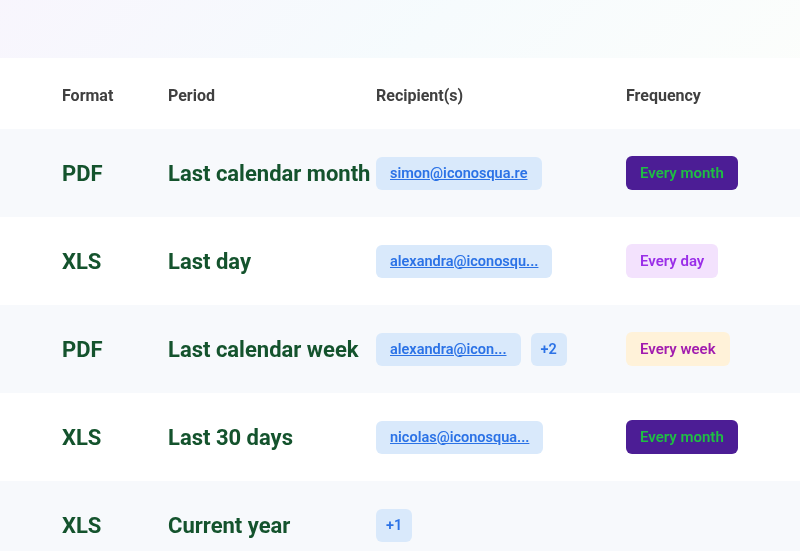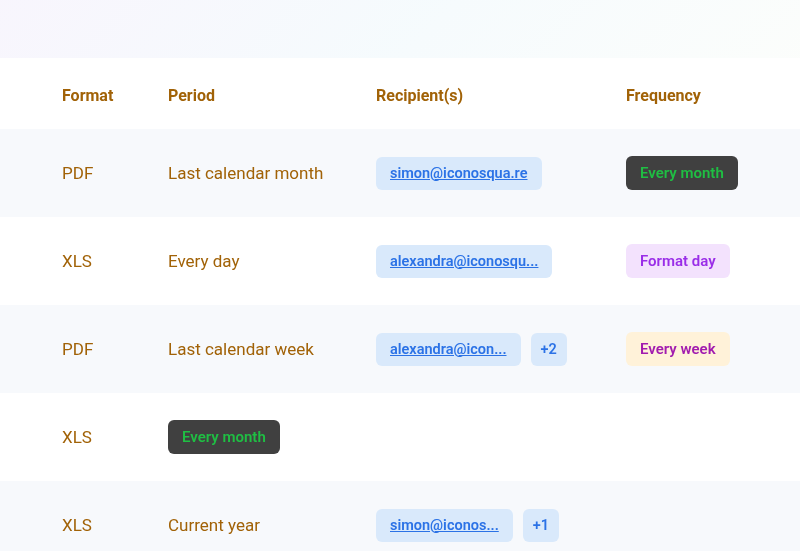--- a/index.html
+++ b/index.html
@@ -33,26 +33,26 @@
     .table-row:nth-child(odd) {
       background: #fff;
     }
     .col-format { width: 106px; padding-left: 62px; box-sizing: content-box; }
     .col-period { width: 208px; }
     .col-recipients { width: 250px; }
     .col-frequency { width: 160px; }
     .header-cell {
       font-size: 16px;
       font-weight: 700;
-      color: #a16207;
+      color: #404040;
     }
     .cell-muted {
-      font-size: 17px;
-      font-weight: 400;
-      color: #a16207;
+      font-size: 22px;
+      font-weight: 700;
+      color: #14532d;
     }
     .recipients-wrap {
       display: flex;
       align-items: center;
       gap: 10px;
     }
     .recipient-chip {
       background: #d9e9fb;
       color: #2b72e6;
       font-size: 14.5px;
@@ -73,21 +73,21 @@
       padding: 8px 10px;
       border-radius: 6px;
     }
     .freq-pill {
       display: inline-block;
       font-size: 15px;
       font-weight: 600;
       padding: 8px 14px;
       border-radius: 6px;
     }
-    .freq-month { background: #404040; color: #1fbe43; }
+    .freq-month { background: #4c1d95; color: #1fbe43; }
     .freq-day { background: #f3e2fd; color: #9a2ee8; }
     .freq-week { background: #fff2d9; color: #a21caf; }
     .freq-year { background: #ffe1eb; color: #ff4f93; }
   </style>
 </head>
 <body>
 
 <div class="top-gradient"></div>
 
 <div class="table">
@@ -107,56 +107,61 @@
         <span class="recipient-chip">simon@iconosqua.re</span>
       </div>
     </div>
     <div class="col-frequency">
       <span class="freq-pill freq-month">Every month</span>
     </div>
   </div>
 
   <div class="table-row">
     <div class="col-format cell-muted">XLS</div>
-    <div class="col-period cell-muted">Every day</div>
+    <div class="col-period cell-muted">Last day</div>
     <div class="col-recipients">
       <div class="recipients-wrap">
         <span class="recipient-chip">alexandra@iconosqu...</span>
       </div>
     </div>
     <div class="col-frequency">
-      <span class="freq-pill freq-day">Format day</span>
+      <span class="freq-pill freq-day">Every day</span>
     </div>
   </div>
 
   <div class="table-row">
     <div class="col-format cell-muted">PDF</div>
     <div class="col-period cell-muted">Last calendar week</div>
     <div class="col-recipients">
       <div class="recipients-wrap">
         <span class="recipient-chip" style="max-width:155px">alexandra@icon...</span>
         <span class="recipient-more">+2</span>
       </div>
     </div>
     <div class="col-frequency">
       <span class="freq-pill freq-week">Every week</span>
     </div>
   </div>
 
   <div class="table-row">
     <div class="col-format cell-muted">XLS</div>
+    <div class="col-period cell-muted">Last 30 days</div>
+    <div class="col-recipients">
+      <div class="recipients-wrap">
+        <span class="recipient-chip">nicolas@iconosqua...</span>
+      </div>
+    </div>
     <div class="col-frequency">
       <span class="freq-pill freq-month">Every month</span>
     </div>
   </div>
 
   <div class="table-row">
     <div class="col-format cell-muted">XLS</div>
     <div class="col-period cell-muted">Current year</div>
     <div class="col-recipients">
       <div class="recipients-wrap">
-        <span class="recipient-chip" style="max-width:150px">simon@iconos...</span>
         <span class="recipient-more">+1</span>
       </div>
     </div>
   </div>
 
 </div>
 
 </body></html>

